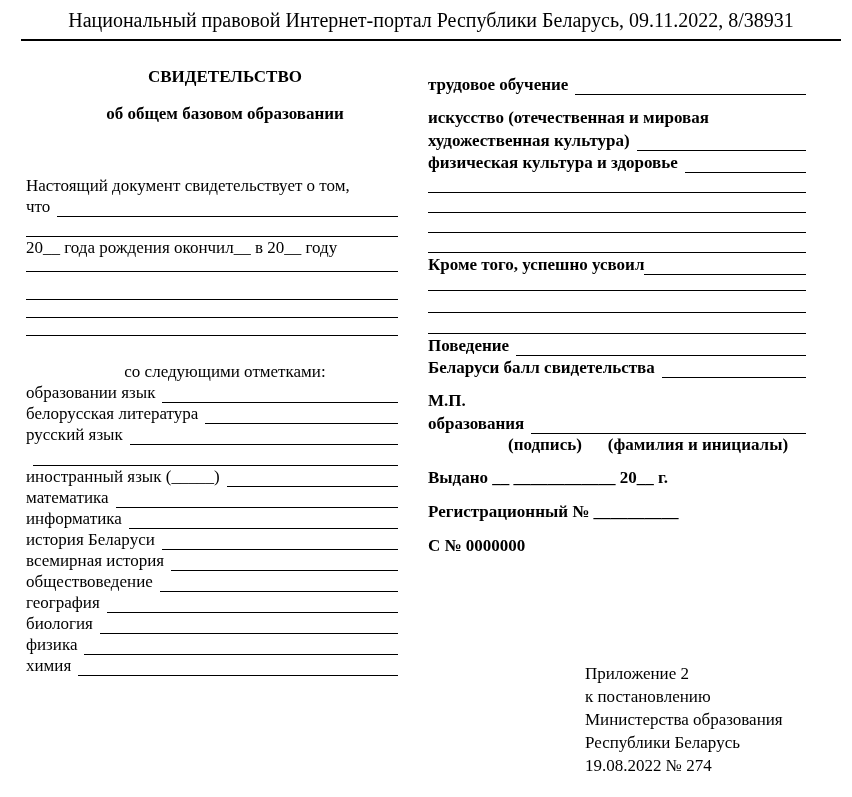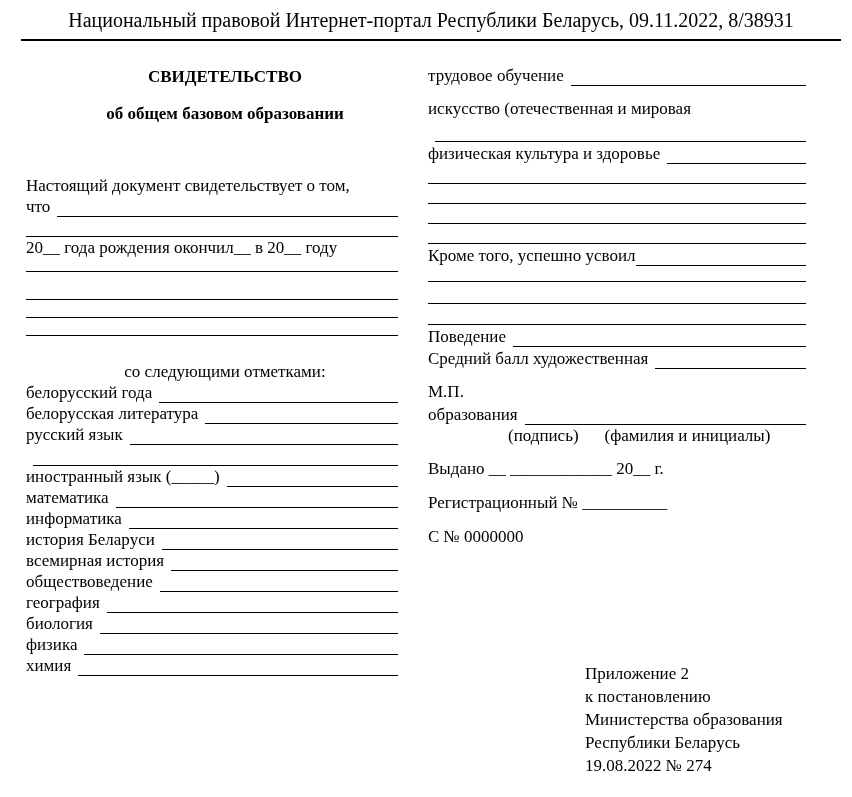--- a/index.html
+++ b/index.html
@@ -20,21 +20,21 @@
     font-size: 20px;
     white-space: nowrap;
   }
   .header-rule {
     position: absolute;
     top: 39px; left: 21px;
     width: 820px; height: 2px;
     background: #000000;
   }
   .col-left  { position: absolute; left: 26px;  top: 50px; width: 372px; }
-  .col-right { position: absolute; left: 428px; top: 64px; width: 378px; }
+  .col-right { position: absolute; left: 428px; top: 73px; width: 378px; font-weight: bold; }
 
   .bold { font-weight: bold; }
   .center { text-align: center; padding-left: 26px; margin-top: 16px; }
   .tline { height: 21px; line-height: 21px; white-space: nowrap; }
   .col-right .tline { height: 22px; line-height: 22px; margin-top: 12px; }
 
   .row { display: flex; align-items: flex-end; height: 21px; }
   .col-right .row { height: 22px; }
   .row .lbl { white-space: pre; line-height: 20px; }
   .row .ln { flex: 1; margin-left: 7px; border-bottom: 1.5px solid #000; height: 1px; }
@@ -78,21 +78,21 @@
   <div class="blank h20"></div>
   <div class="tline">20__ года рождения окончил__ в 20__ году</div>
   <div class="blank h14"></div>
   <div class="blank h28"></div>
   <div class="blank h18"></div>
   <div class="blank h18"></div>
 
   <div class="tline center mt-marks">со следующими отметками:</div>
 
   <div class="row">
-      <span class="lbl">белорусский года</span>
+      <span class="lbl">образовании язык</span>
       <span class="ln"></span>
     </div>
   <div class="row">
       <span class="lbl">белорусская литература</span>
       <span class="ln"></span>
     </div>
   <div class="row">
       <span class="lbl">русский язык</span>
       <span class="ln"></span>
     </div>
@@ -141,20 +141,21 @@
     </div>
 </div>
 
 <div class="col-right">
   <div class="row">
     <span class="lbl">трудовое обучение</span>
     <span class="ln"></span>
   </div>
   <div class="tline">искусство (отечественная и мировая</div>
   <div class="row">
+    <span class="lbl">художественная культура)</span>
     <span class="ln"></span>
   </div>
   <div class="row">
     <span class="lbl">физическая культура и здоровье</span>
     <span class="ln"></span>
   </div>
 
   <div class="blank h20"></div>
   <div class="blank h20"></div>
   <div class="blank h20"></div>
@@ -167,21 +168,21 @@
 
   <div class="blank h16"></div>
   <div class="blank h22"></div>
   <div class="blank h21"></div>
 
   <div class="row">
     <span class="lbl">Поведение</span>
     <span class="ln"></span>
   </div>
   <div class="row">
-    <span class="lbl">Средний балл художественная</span>
+    <span class="lbl">Беларуси балл свидетельства</span>
     <span class="ln"></span>
   </div>
 
   <div class="tline mt-seal">М.П.</div>
 
   <div class="row">
     <span class="lbl">образования</span>
     <span class="ln"></span>
   </div>
   <div class="captions">

